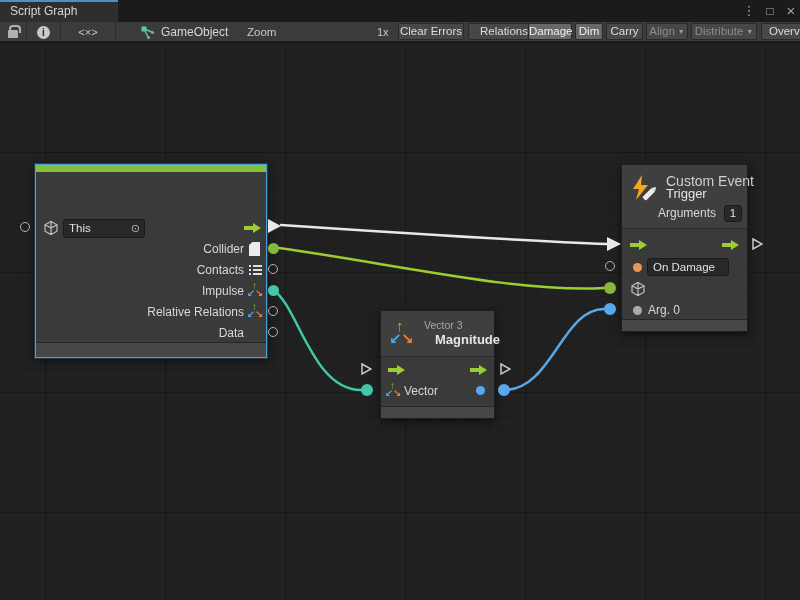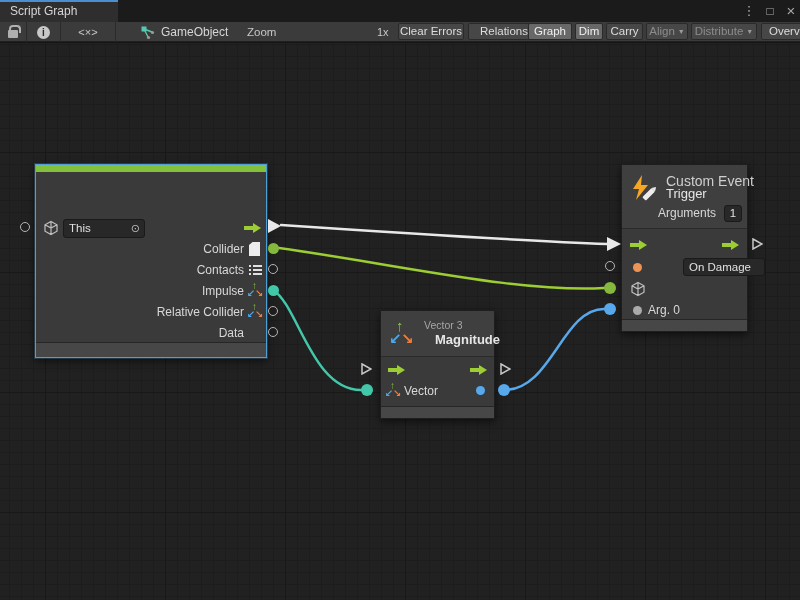--- a/index.html
+++ b/index.html
@@ -131,21 +131,21 @@
       <span>GameObject</span>
     </div>
 
     <span class="zoomlabel">Zoom</span>
     <div class="slidertrack"></div>
     <div class="sliderhandle"></div>
     <span class="zoomval">1x</span>
 
     <div class="tbtn" style="left:398px;width:66px;">Clear Errors</div>
     <div class="tbtn" style="left:468px;width:72px;">Relations</div>
-    <div class="tbtn active" style="left:528px;width:44px;">Graph</div>
+    <div class="tbtn active" style="left:528px;width:44px;">Damage</div>
     <div class="tbtn active" style="left:575px;width:28px;">Dim</div>
     <div class="tbtn" style="left:606px;width:37px;">Carry</div>
     <div class="tbtn disabled" style="left:646px;width:42px;"><span>Align</span><span class="dd">▼</span></div>
     <div class="tbtn disabled" style="left:691px;width:66px;"><span>Distribute</span><span class="dd">▼</span></div>
     <div class="tbtn" style="left:761px;width:64px;">Overview</div>
   </div>
 
   <div class="canvas">
 
     <svg class="wires" viewBox="0 0 800 558">
@@ -183,21 +183,21 @@
           <rect x="4" y="9" width="9" height="2" fill="#E0E0E0"></rect>
       </svg>
 
       <div class="plabel" style="right:22px;top:119px;">Impulse</div>
       <div class="vec small" style="right:3px;top:118px;">
         <span class="u">↑</span>
           <span class="sw">↙</span>
           <span class="se">↘</span>
       </div>
 
-      <div class="plabel" style="right:22px;top:140px;">Relative Collider</div>
+      <div class="plabel" style="right:22px;top:140px;">Relative Relations</div>
       <div class="vec small" style="right:3px;top:139px;">
         <span class="u">↑</span>
           <span class="sw">↙</span>
           <span class="se">↘</span>
       </div>
 
       <div class="plabel" style="right:22px;top:161px;">Data</div>
 
       <div class="foot" style="height:15px;"></div>
     </div>
@@ -264,21 +264,21 @@
       <div class="ga" style="left:8px;top:75px;">
           <span class="bar"></span>
           <span class="tip"></span>
         </div>
       <div class="ga" style="right:8px;top:75px;">
           <span class="bar"></span>
           <span class="tip"></span>
         </div>
 
       <div class="dot" style="left:11px;top:98px;width:9px;height:9px;background:#EC9456;"></div>
-      <div class="field" style="left:25px;top:93px;width:82px;height:18px;margin-left:36px;"><span>On Damage</span></div>
+      <div class="field" style="left:25px;top:93px;width:82px;height:18px;"><span>On Damage</span></div>
 
       <svg class="cube" width="16" height="16" viewBox="0 0 16 16" style="left:8px;top:116px;">
         <path d="M8 1.5 L14 4.8 V11.2 L8 14.5 L2 11.2 V4.8 Z M8 1.5 V8 M2 4.8 L8 8 L14 4.8 M8 8 V14.5" fill="none" stroke="#C0C0C0" stroke-width="1.2"></path>
       </svg>
 
       <div class="dot" style="left:11px;top:141px;width:9px;height:9px;background:#ABABAB;"></div>
       <div class="plabel" style="left:26px;top:138px;">Arg. 0</div>
 
       <div class="foot" style="height:12px;"></div>
     </div>

